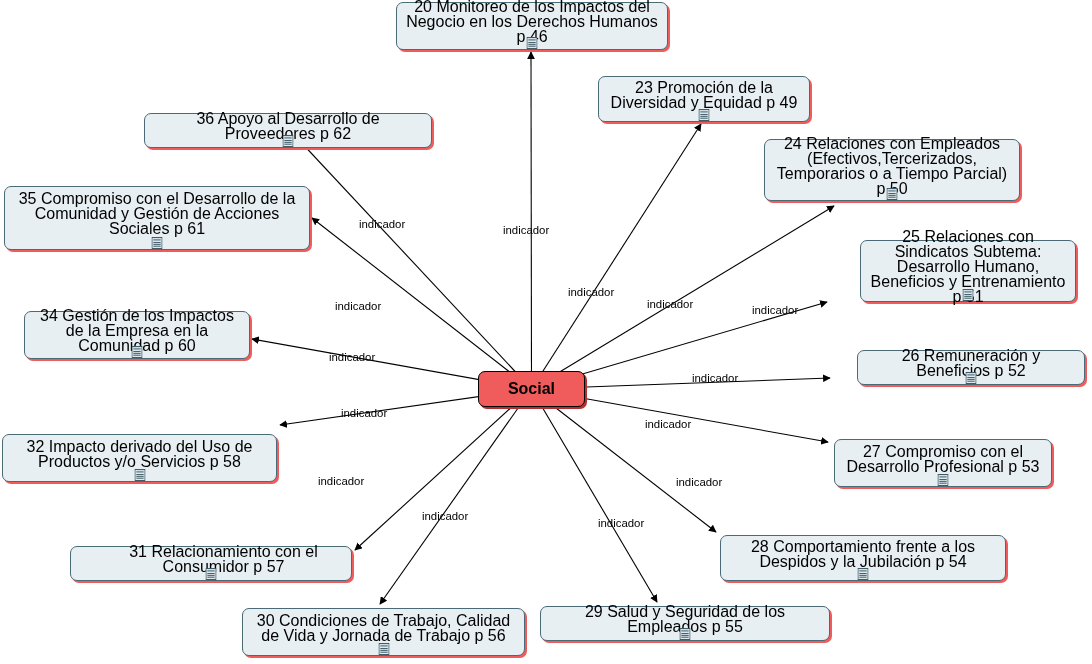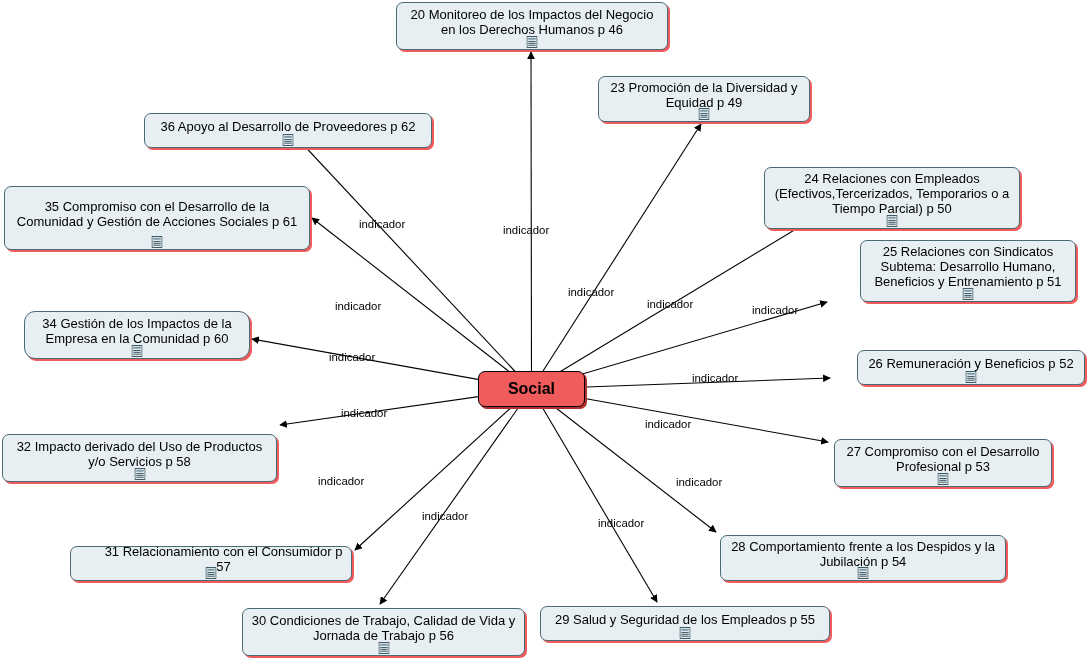--- a/index.html
+++ b/index.html
@@ -24,21 +24,21 @@
     width: 1092px;
     height: 664px;
   }
   .node {
     position: absolute;
     box-sizing: border-box;
     background: #e8eff2;
     border: 1px solid #4a6a78;
     border-radius: 7px;
     box-shadow: 2px 2px 0 0 #f05b5b;
-    font-size: 13px;
+    font-size: 16px;
     line-height: 15px;
     color: #000000;
     text-align: center;
     padding: 5px 7px 14px 7px;
     display: flex;
     align-items: center;
     justify-content: center;
   }
   .node .label {
     display: block;
@@ -134,41 +134,41 @@
       <div class="node" style="left: 4px; top: 186px; width: 306px; height: 64px;">
         <span class="label">35 Compromiso con el Desarrollo de la Comunidad y Gestión de Acciones Sociales p 61</span>
         <span class="node-icon"><svg viewBox="0 0 12 13" width="11" height="12">
             <rect x="0.5" y="0.5" width="11" height="12" fill="#dfe8ec" stroke="#33505c"></rect>
             <rect x="2" y="2" width="8" height="2" fill="#7b97a3"></rect>
             <line x1="2" y1="6" x2="10" y2="6" stroke="#33505c"></line>
             <line x1="2" y1="8" x2="10" y2="8" stroke="#33505c"></line>
             <line x1="2" y1="10" x2="10" y2="10" stroke="#33505c"></line>
           </svg></span>
       </div>
-      <div class="node" style="left: 764px; top: 139px; width: 256px; height: 62px; margin-top: 28px;">
+      <div class="node" style="left: 764px; top: 139px; width: 256px; height: 62px;">
         <span class="label">24 Relaciones con Empleados (Efectivos,Tercerizados, Temporarios o a Tiempo Parcial) p 50</span>
         <span class="node-icon"><svg viewBox="0 0 12 13" width="11" height="12">
             <rect x="0.5" y="0.5" width="11" height="12" fill="#dfe8ec" stroke="#33505c"></rect>
             <rect x="2" y="2" width="8" height="2" fill="#7b97a3"></rect>
             <line x1="2" y1="6" x2="10" y2="6" stroke="#33505c"></line>
             <line x1="2" y1="8" x2="10" y2="8" stroke="#33505c"></line>
             <line x1="2" y1="10" x2="10" y2="10" stroke="#33505c"></line>
           </svg></span>
       </div>
       <div class="node" style="left: 860px; top: 240px; width: 216px; height: 62px;">
         <span class="label">25 Relaciones con Sindicatos Subtema: Desarrollo Humano, Beneficios y Entrenamiento p 51</span>
         <span class="node-icon"><svg viewBox="0 0 12 13" width="11" height="12">
             <rect x="0.5" y="0.5" width="11" height="12" fill="#dfe8ec" stroke="#33505c"></rect>
             <rect x="2" y="2" width="8" height="2" fill="#7b97a3"></rect>
             <line x1="2" y1="6" x2="10" y2="6" stroke="#33505c"></line>
             <line x1="2" y1="8" x2="10" y2="8" stroke="#33505c"></line>
             <line x1="2" y1="10" x2="10" y2="10" stroke="#33505c"></line>
           </svg></span>
       </div>
-      <div class="node" style="left: 24px; top: 311px; width: 226px; height: 48px; border-radius: 11px;">
+      <div class="node" style="left: 24px; top: 311px; width: 226px; height: 48px;">
         <span class="label">34 Gestión de los Impactos de la Empresa en la Comunidad p 60</span>
         <span class="node-icon"><svg viewBox="0 0 12 13" width="11" height="12">
             <rect x="0.5" y="0.5" width="11" height="12" fill="#dfe8ec" stroke="#33505c"></rect>
             <rect x="2" y="2" width="8" height="2" fill="#7b97a3"></rect>
             <line x1="2" y1="6" x2="10" y2="6" stroke="#33505c"></line>
             <line x1="2" y1="8" x2="10" y2="8" stroke="#33505c"></line>
             <line x1="2" y1="10" x2="10" y2="10" stroke="#33505c"></line>
           </svg></span>
       </div>
       <div class="node" style="left: 857px; top: 350px; width: 228px; height: 35px;">

